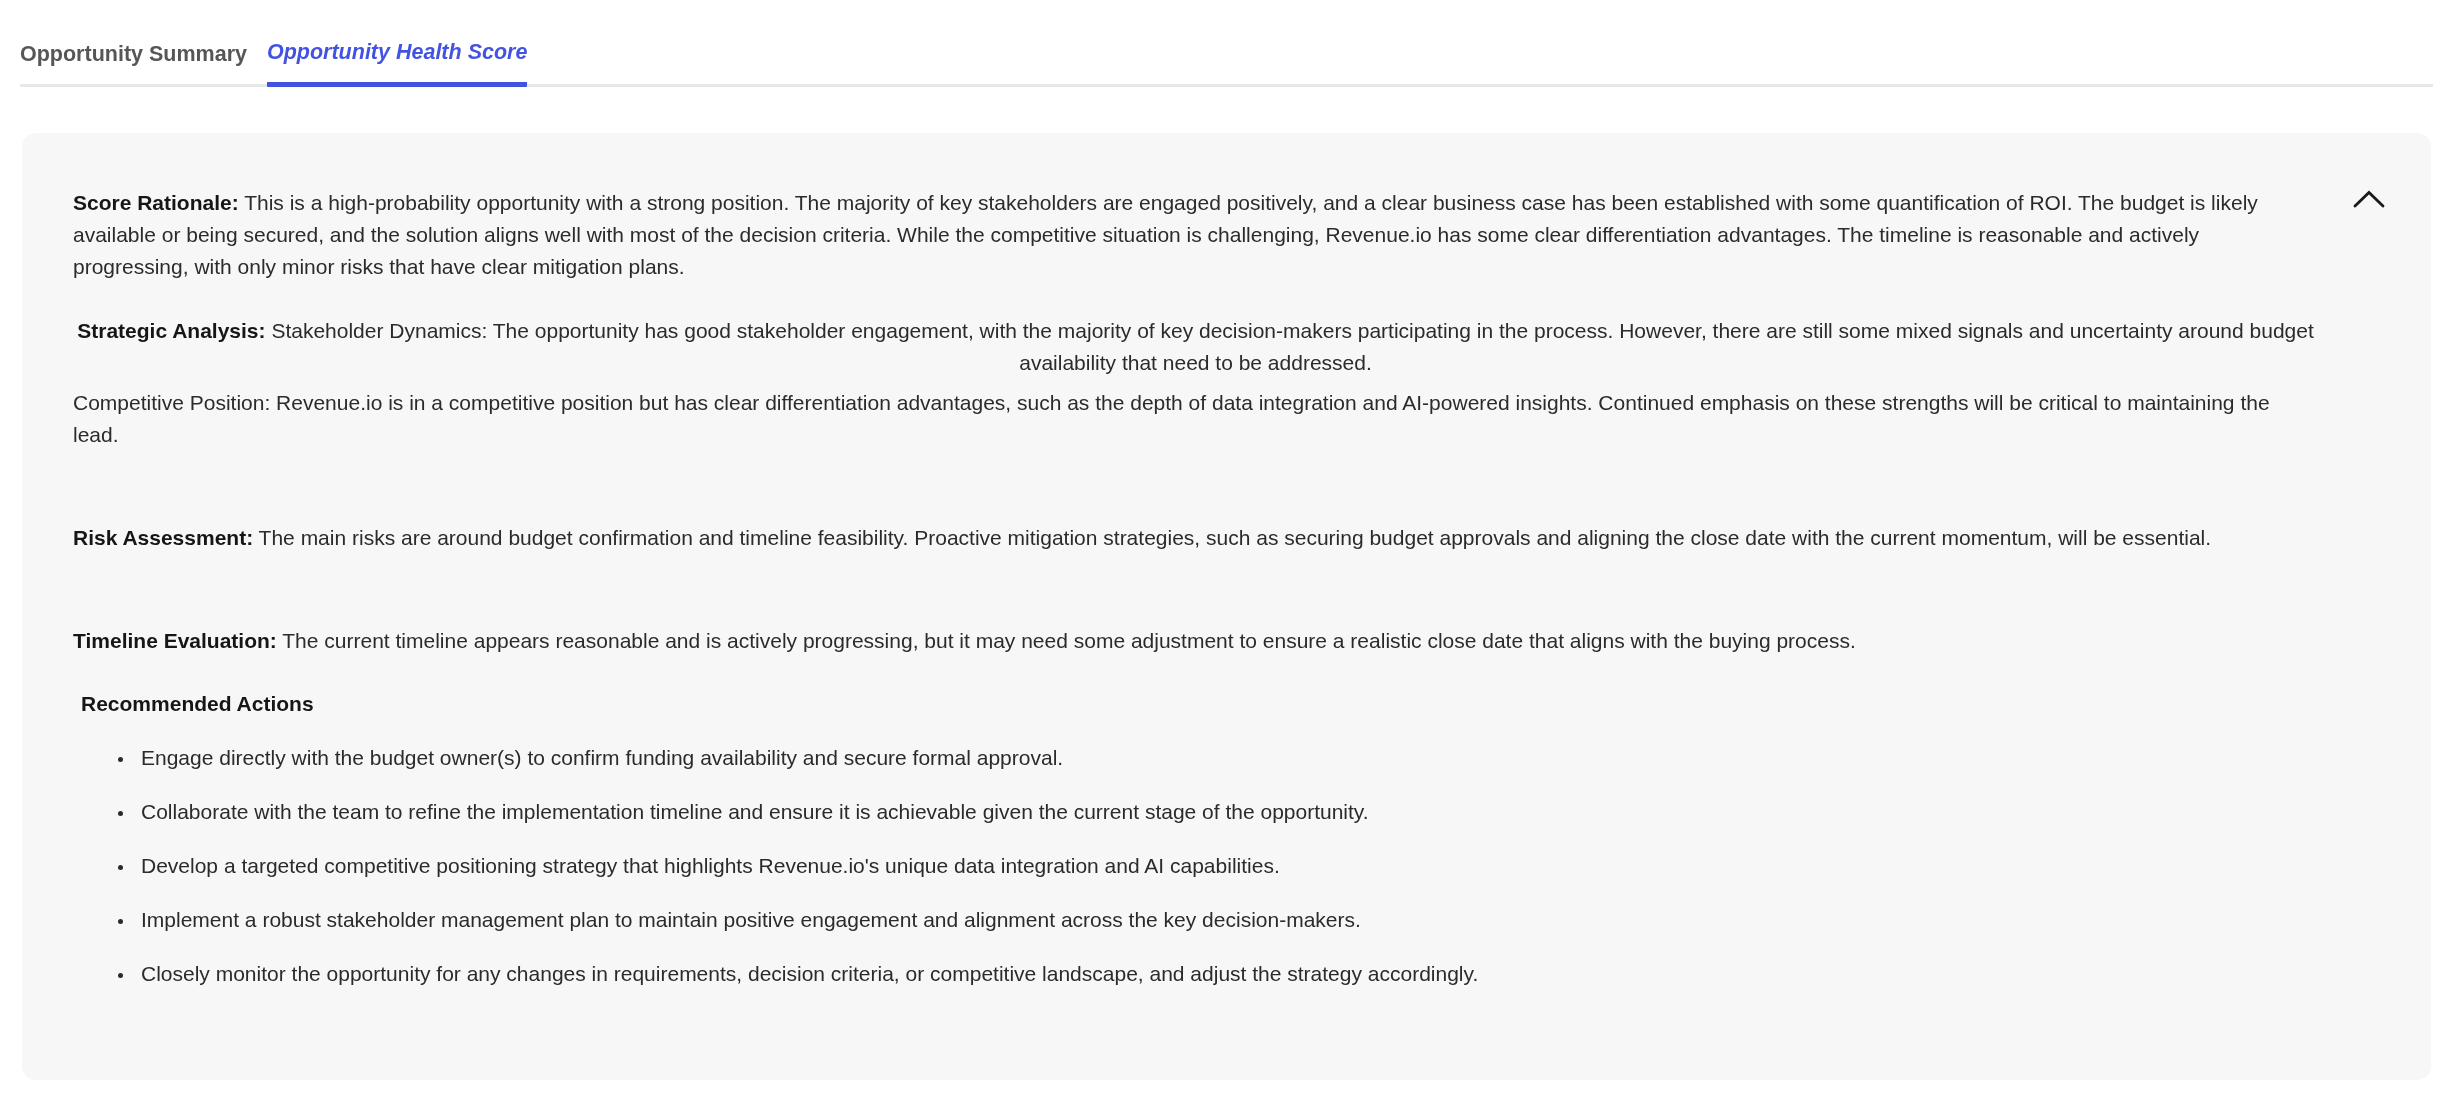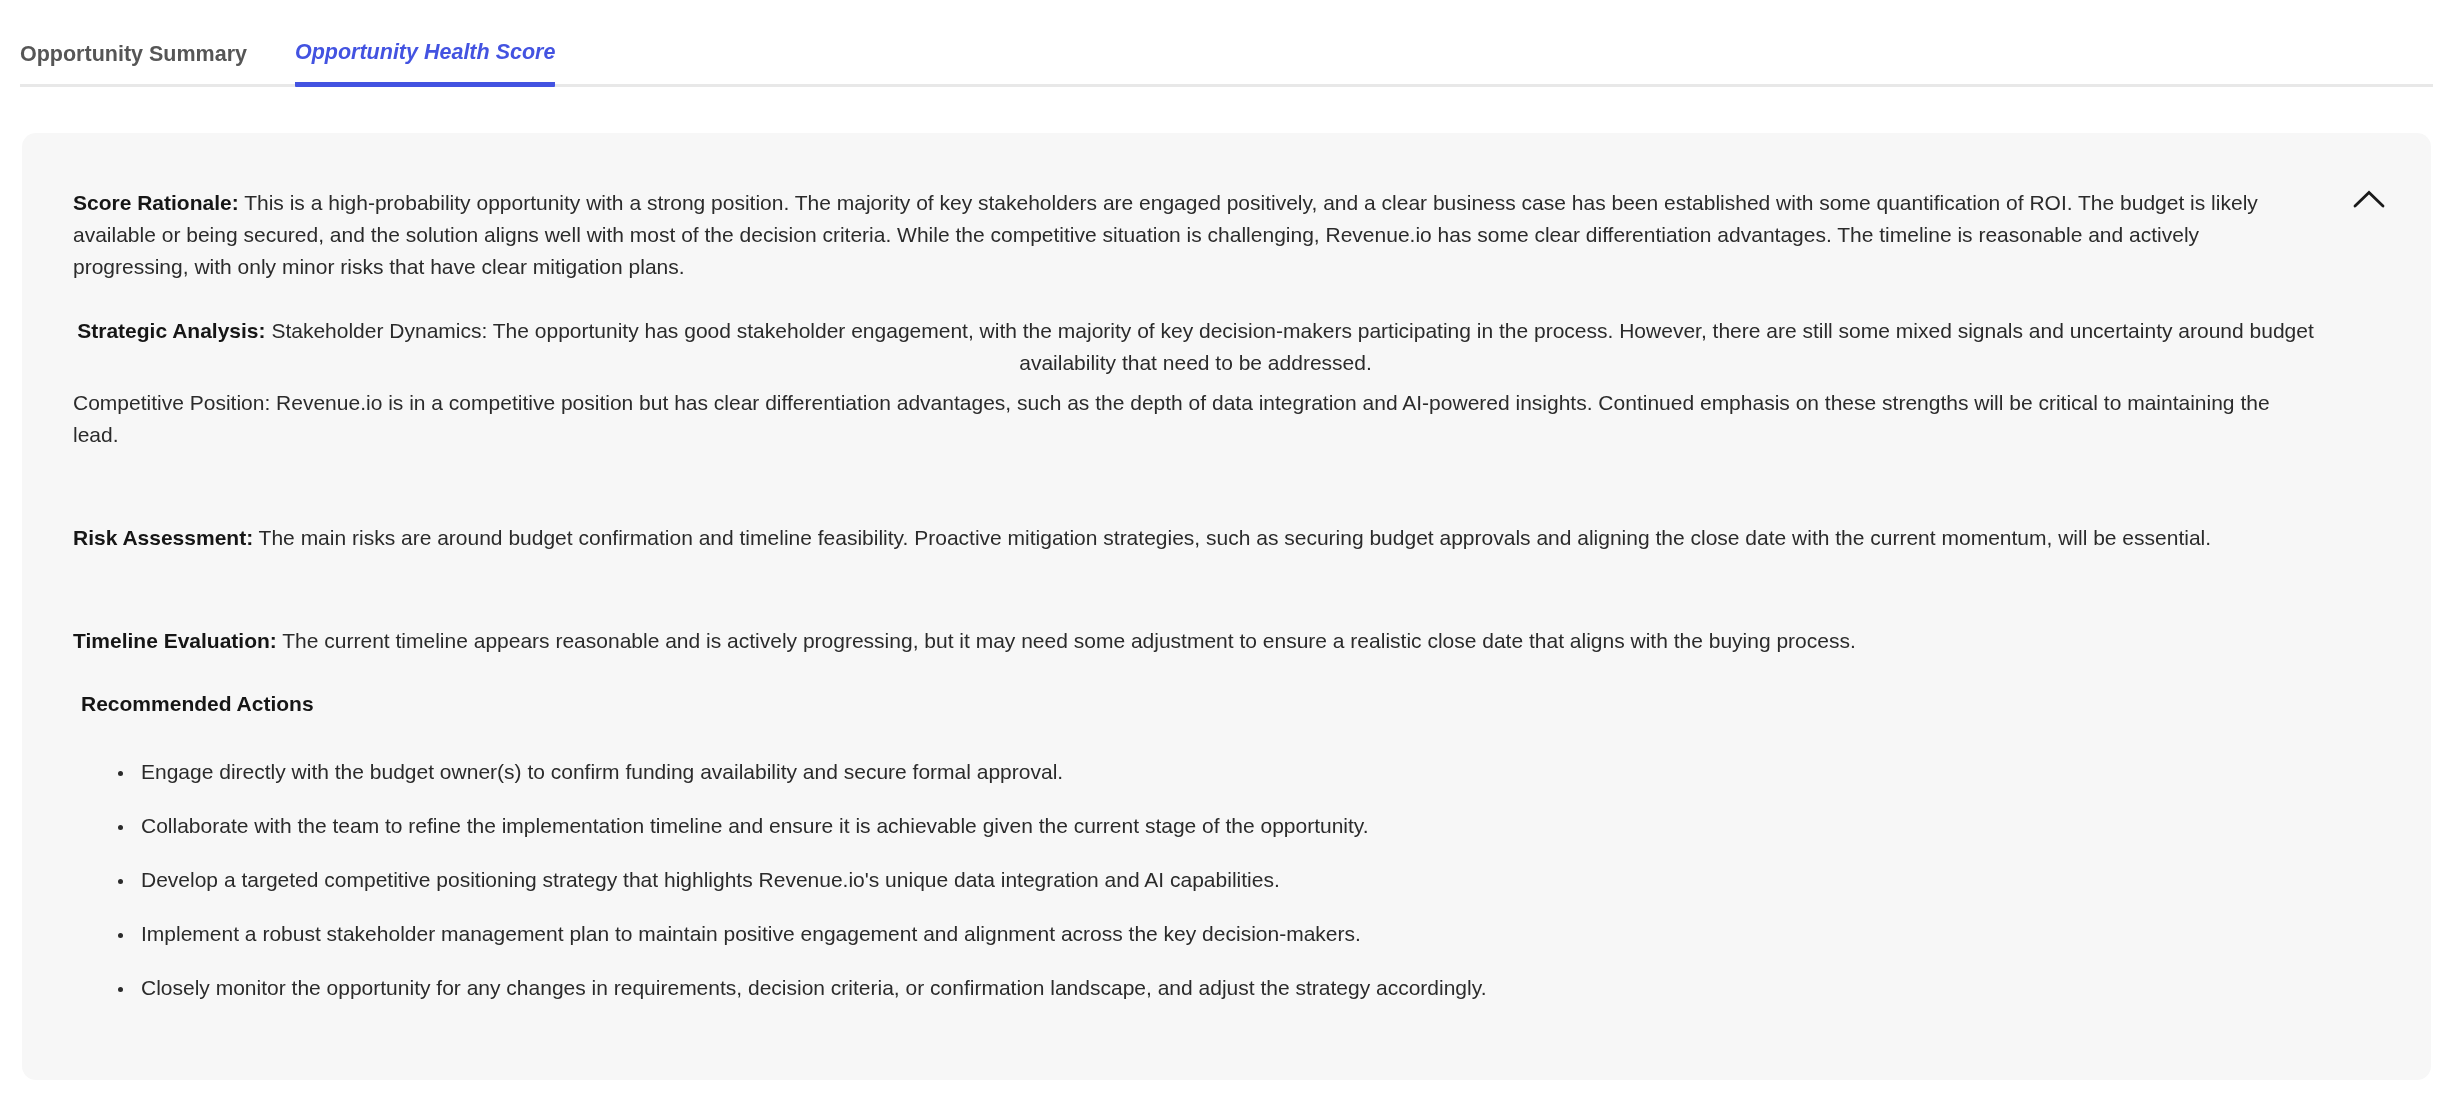--- a/index.html
+++ b/index.html
@@ -14,21 +14,21 @@
     width: 2458px;
     height: 1109px;
     background: #ffffff;
     overflow: hidden;
   }
 
   
   .tabbar {
     display: flex;
     align-items: flex-end;
-    gap: 48px;
+    gap: 20px;
     margin: 0 25px 0 20px;
     padding-top: 40px;
     border-bottom: 3px solid #e8e8e8;
   }
   .tab {
     font-size: 21.5px;
     font-weight: 700;
     color: #565656;
     padding-bottom: 17px;
     margin-bottom: -3px;
@@ -69,21 +69,21 @@
   .sec-timeline    { margin-top: 71px !important; }
 
   .ra-heading {
     margin: 31px 0 0 16px;
     font-size: 21px;
     line-height: 32px;
     font-weight: 700;
     color: #161616;
   }
   ul.ra-list {
-    margin: 36px 0 0 0;
+    margin: 22px 0 0 0;
     padding-left: 70px;
     list-style: disc;
   }
   ul.ra-list li {
     font-size: 21px;
     line-height: 32px;
     margin-bottom: 22px;
     padding-left: 6px;
     color: #2b2b2b;
   }
@@ -149,17 +149,17 @@
       <span>The current timeline appears reasonable and is actively progressing, but it may need some adjustment to ensure a realistic close date that aligns with the buying process.</span>
     </p>
 
     <div class="ra-heading">Recommended Actions</div>
 
     <ul class="ra-list">
       <li>Engage directly with the budget owner(s) to confirm funding availability and secure formal approval.</li>
       <li>Collaborate with the team to refine the implementation timeline and ensure it is achievable given the current stage of the opportunity.</li>
       <li>Develop a targeted competitive positioning strategy that highlights Revenue.io's unique data integration and AI capabilities.</li>
       <li>Implement a robust stakeholder management plan to maintain positive engagement and alignment across the key decision-makers.</li>
-      <li>Closely monitor the opportunity for any changes in requirements, decision criteria, or confirmation landscape, and adjust the strategy accordingly.</li>
+      <li>Closely monitor the opportunity for any changes in requirements, decision criteria, or competitive landscape, and adjust the strategy accordingly.</li>
     </ul>
 
   </div>
 </div>
 
 </body></html>

